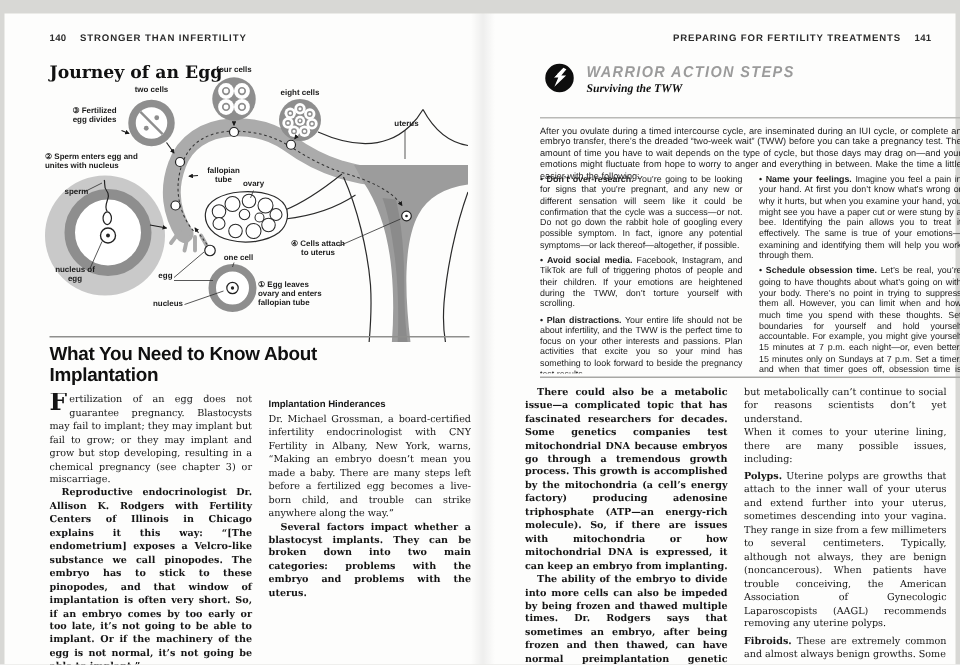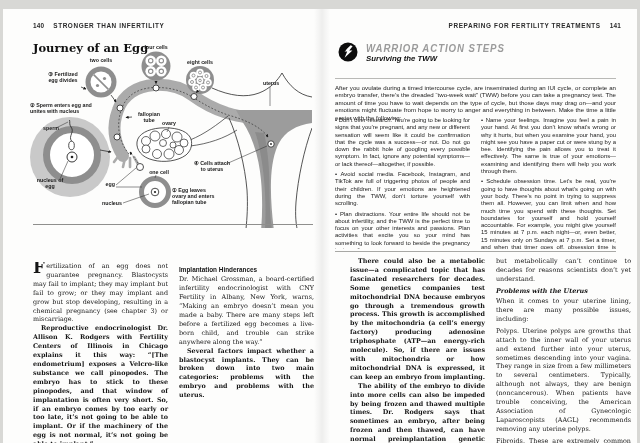--- a/index.html
+++ b/index.html
@@ -32,27 +32,27 @@
   .cols { position:absolute; display:flex; gap:11px; }
   .cols-left { left:30px; top:253px; width:281px; height:182px; overflow:hidden; }
   .cols-right { left:347px; top:248px; width:281px; height:187px; overflow:hidden; }
   .col { width:135px; font-family:"DejaVu Serif", serif; font-size:6.4px; line-height:8.9px; text-align:justify; color:#151515; }
   .col p { margin:0; }
   .col p.ind { text-indent:8px;font-weight:bold; }
   .col p.sp { margin-top:3px; }
   .dropcap { float:left; font-size:16.5px; line-height:12px; font-weight:bold; padding-right:1.5px; font-family:"DejaVu Serif", serif; }
   .subhead-sans { font-size:6.4px; font-weight:bold; font-family:"Liberation Sans", sans-serif; margin:3.5px 0 1px; }
   .subhead-ital { font-size:6.4px; font-weight:bold; font-style:italic; margin:3.5px 0 1px; }
-  .lead-in { font-weight:normal; }
+  .lead-in { font-weight:bold; }
 
   
-  .action-box { position:absolute; left:332px; top:30px; width:281px; height:213px; }
+  .action-box { position:absolute; left:357px; top:30px; width:281px; height:213px; }
   .wicon { position:absolute; left:3px; top:3px; width:20px; height:20px; }
   .kicker { position:absolute; left:31px; top:3px; font-size:10.5px; font-weight:bold; font-style:italic; letter-spacing:1px; color:#9b9b9b; transform:scaleX(0.92); transform-origin:left; white-space:nowrap; }
-  .box-title { position:absolute; left:31px; top:15px; font-size:7.8px; font-weight:bold; font-style:italic; color:#0e0e0e; }
+  .box-title { position:absolute; left:31px; top:15px; font-size:7.8px; font-weight:bold; font-style:italic; color:#0e0e0e;font-family:Liberation Serif, serif; }
   .box-rule-top { position:absolute; left:0; top:39px; width:281px; border-top:1px solid #b9b9b6; }
   .box-rule-bottom { position:absolute; left:0; top:212px; width:281px; border-top:1px solid #a8a8a5; }
   .box-intro { position:absolute; left:0; top:45px; width:281px; font-size:6.1px; line-height:7.4px; text-align:justify; color:#1a1a1a; }
   .box-cols { position:absolute; left:0; top:78px; width:281px; height:132px; display:flex; gap:11px; overflow:hidden; }
   .box-col { width:135px; font-size:5.9px; line-height:7.3px; text-align:justify; color:#1a1a1a; }
   .bullet { margin-bottom:3px; }
   .bullet::before { content:"• "; font-weight:bold; }
 </style>
 </head>
 <body>
@@ -223,20 +223,21 @@
     <div class="dlabel" style="left:126px; top:82px; width:26px;">ovary</div>
     <div class="dlabel" style="left:226px; top:42px; width:30px;">uterus</div>
     <div class="dlabel" style="left:112px; top:131px; width:34px;">one cell</div>
     <div class="dlabel right" style="left:68px; top:143px; width:17px;">egg</div>
     <div class="dlabel right" style="left:66px; top:162px; width:26px;">nucleus</div>
     <div class="dlabel left" style="left:142px; top:149px; width:44px;">① Egg leaves ovary and enters fallopian tube</div>
     <div class="dlabel" style="left:161px; top:122px; width:42px;">④ Cells attach to uterus</div>
   </div>
 
   <div class="divider"></div>
+  <h2 class="section-heading">What You Need to Know About Implantation</h2>
 
   <div class="cols cols-left">
     <div class="col">
       <p><span class="dropcap">F</span><span>ertilization of an egg does not guarantee pregnancy. Blastocysts may fail to implant; they may implant but fail to grow; or they may implant and grow but stop developing, resulting in a chemical pregnancy (see chapter 3) or miscarriage.</span></p>
       <p class="ind">Reproductive endocrinologist Dr. Allison K. Rodgers with Fertility Centers of Illinois in Chicago explains it this way: “[The endometrium] exposes a Velcro-like substance we call pinopodes. The embryo has to stick to these pinopodes, and that window of implantation is often very short. So, if an embryo comes by too early or too late, it’s not going to be able to implant. Or if the machinery of the egg is not normal, it’s not going be able to implant.”</p>
       <p class="ind">If it’s going to happen, implantation typically occurs between 6 and 9 days after ovulation. Successful implantation tells your body</p>
     </div>
     <div class="col">
       <h3 class="subhead-sans">Implantation Hinderances</h3>
       <p>Dr. Michael Grossman, a board-certified infertility endocrinologist with CNY Fertility in Albany, New York, warns, “Making an embryo doesn’t mean you made a baby. There are many steps left before a fertilized egg becomes a live-born child, and trouble can strike anywhere along the way.”</p>
@@ -272,20 +273,19 @@
     </div>
     <div class="box-rule-bottom"></div>
   </div>
 
   <div class="cols cols-right">
     <div class="col">
       <p class="ind">There could also be a metabolic issue—a complicated topic that has fascinated researchers for decades. Some genetics companies test mitochondrial DNA because embryos go through a tremendous growth process. This growth is accomplished by the mitochondria (a cell’s energy factory) producing adenosine triphosphate (ATP—an energy-rich molecule). So, if there are issues with mitochondria or how mitochondrial DNA is expressed, it can keep an embryo from implanting.</p>
       <p class="ind">The ability of the embryo to divide into more cells can also be impeded by being frozen and thawed multiple times. Dr. Rodgers says that sometimes an embryo, after being frozen and then thawed, can have normal preimplantation genetic testing (PGT) results</p>
     </div>
     <div class="col">
-      <p>but metabolically can’t continue to decades for reasons scientists don’t yet understand.</p>
-      <h3 class="subhead-ital">Problems with the Uterus</h3>
+      <p>but metabolically can’t continue to social for reasons scientists don’t yet understand.</p>
       <p>When it comes to your uterine lining, there are many possible issues, including:</p>
       <p class="sp"><span class="lead-in">Polyps.</span> <span>Uterine polyps are growths that attach to the inner wall of your uterus and extend further into your uterus, sometimes descending into your vagina. They range in size from a few millimeters to several centimeters. Typically, although not always, they are benign (noncancerous). When patients have trouble conceiving, the American Association of Gynecologic Laparoscopists (AAGL) recommends removing any uterine polyps.</span></p>
       <p class="sp"><span class="lead-in">Fibroids.</span> <span>These are extremely common and almost always benign growths. Some</span></p>
     </div>
   </div>
 </div>
 
 </body></html>

